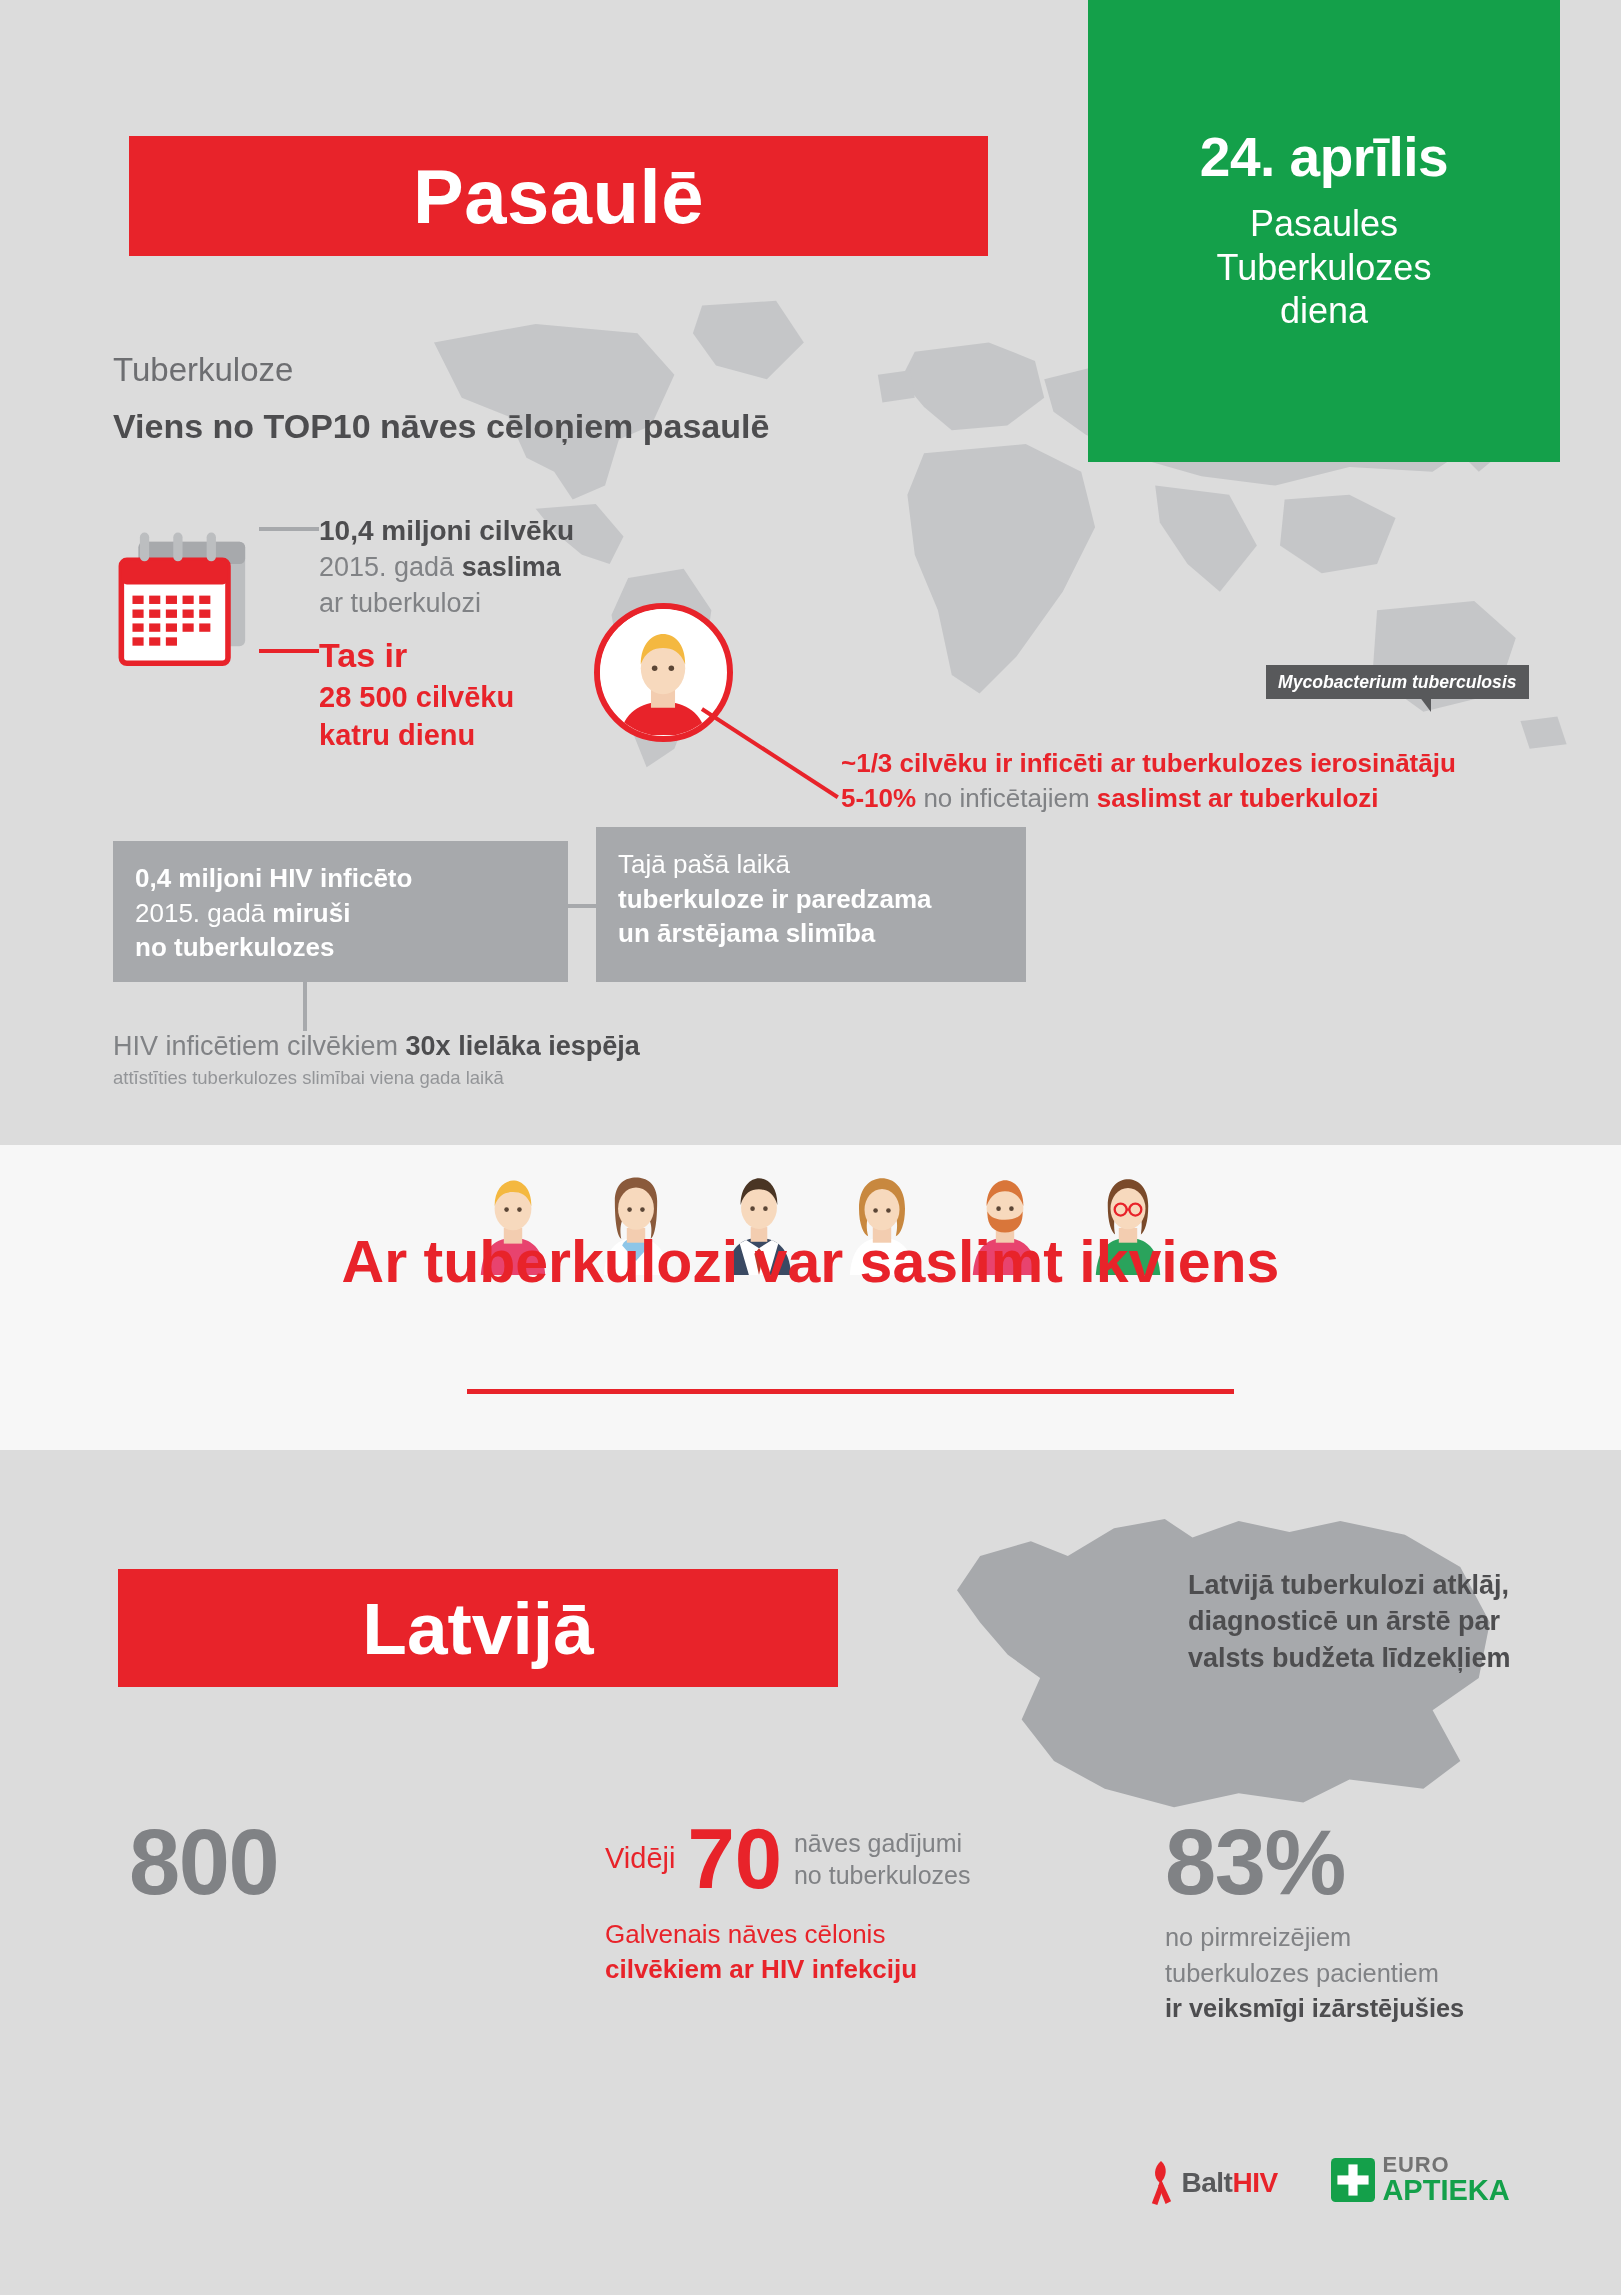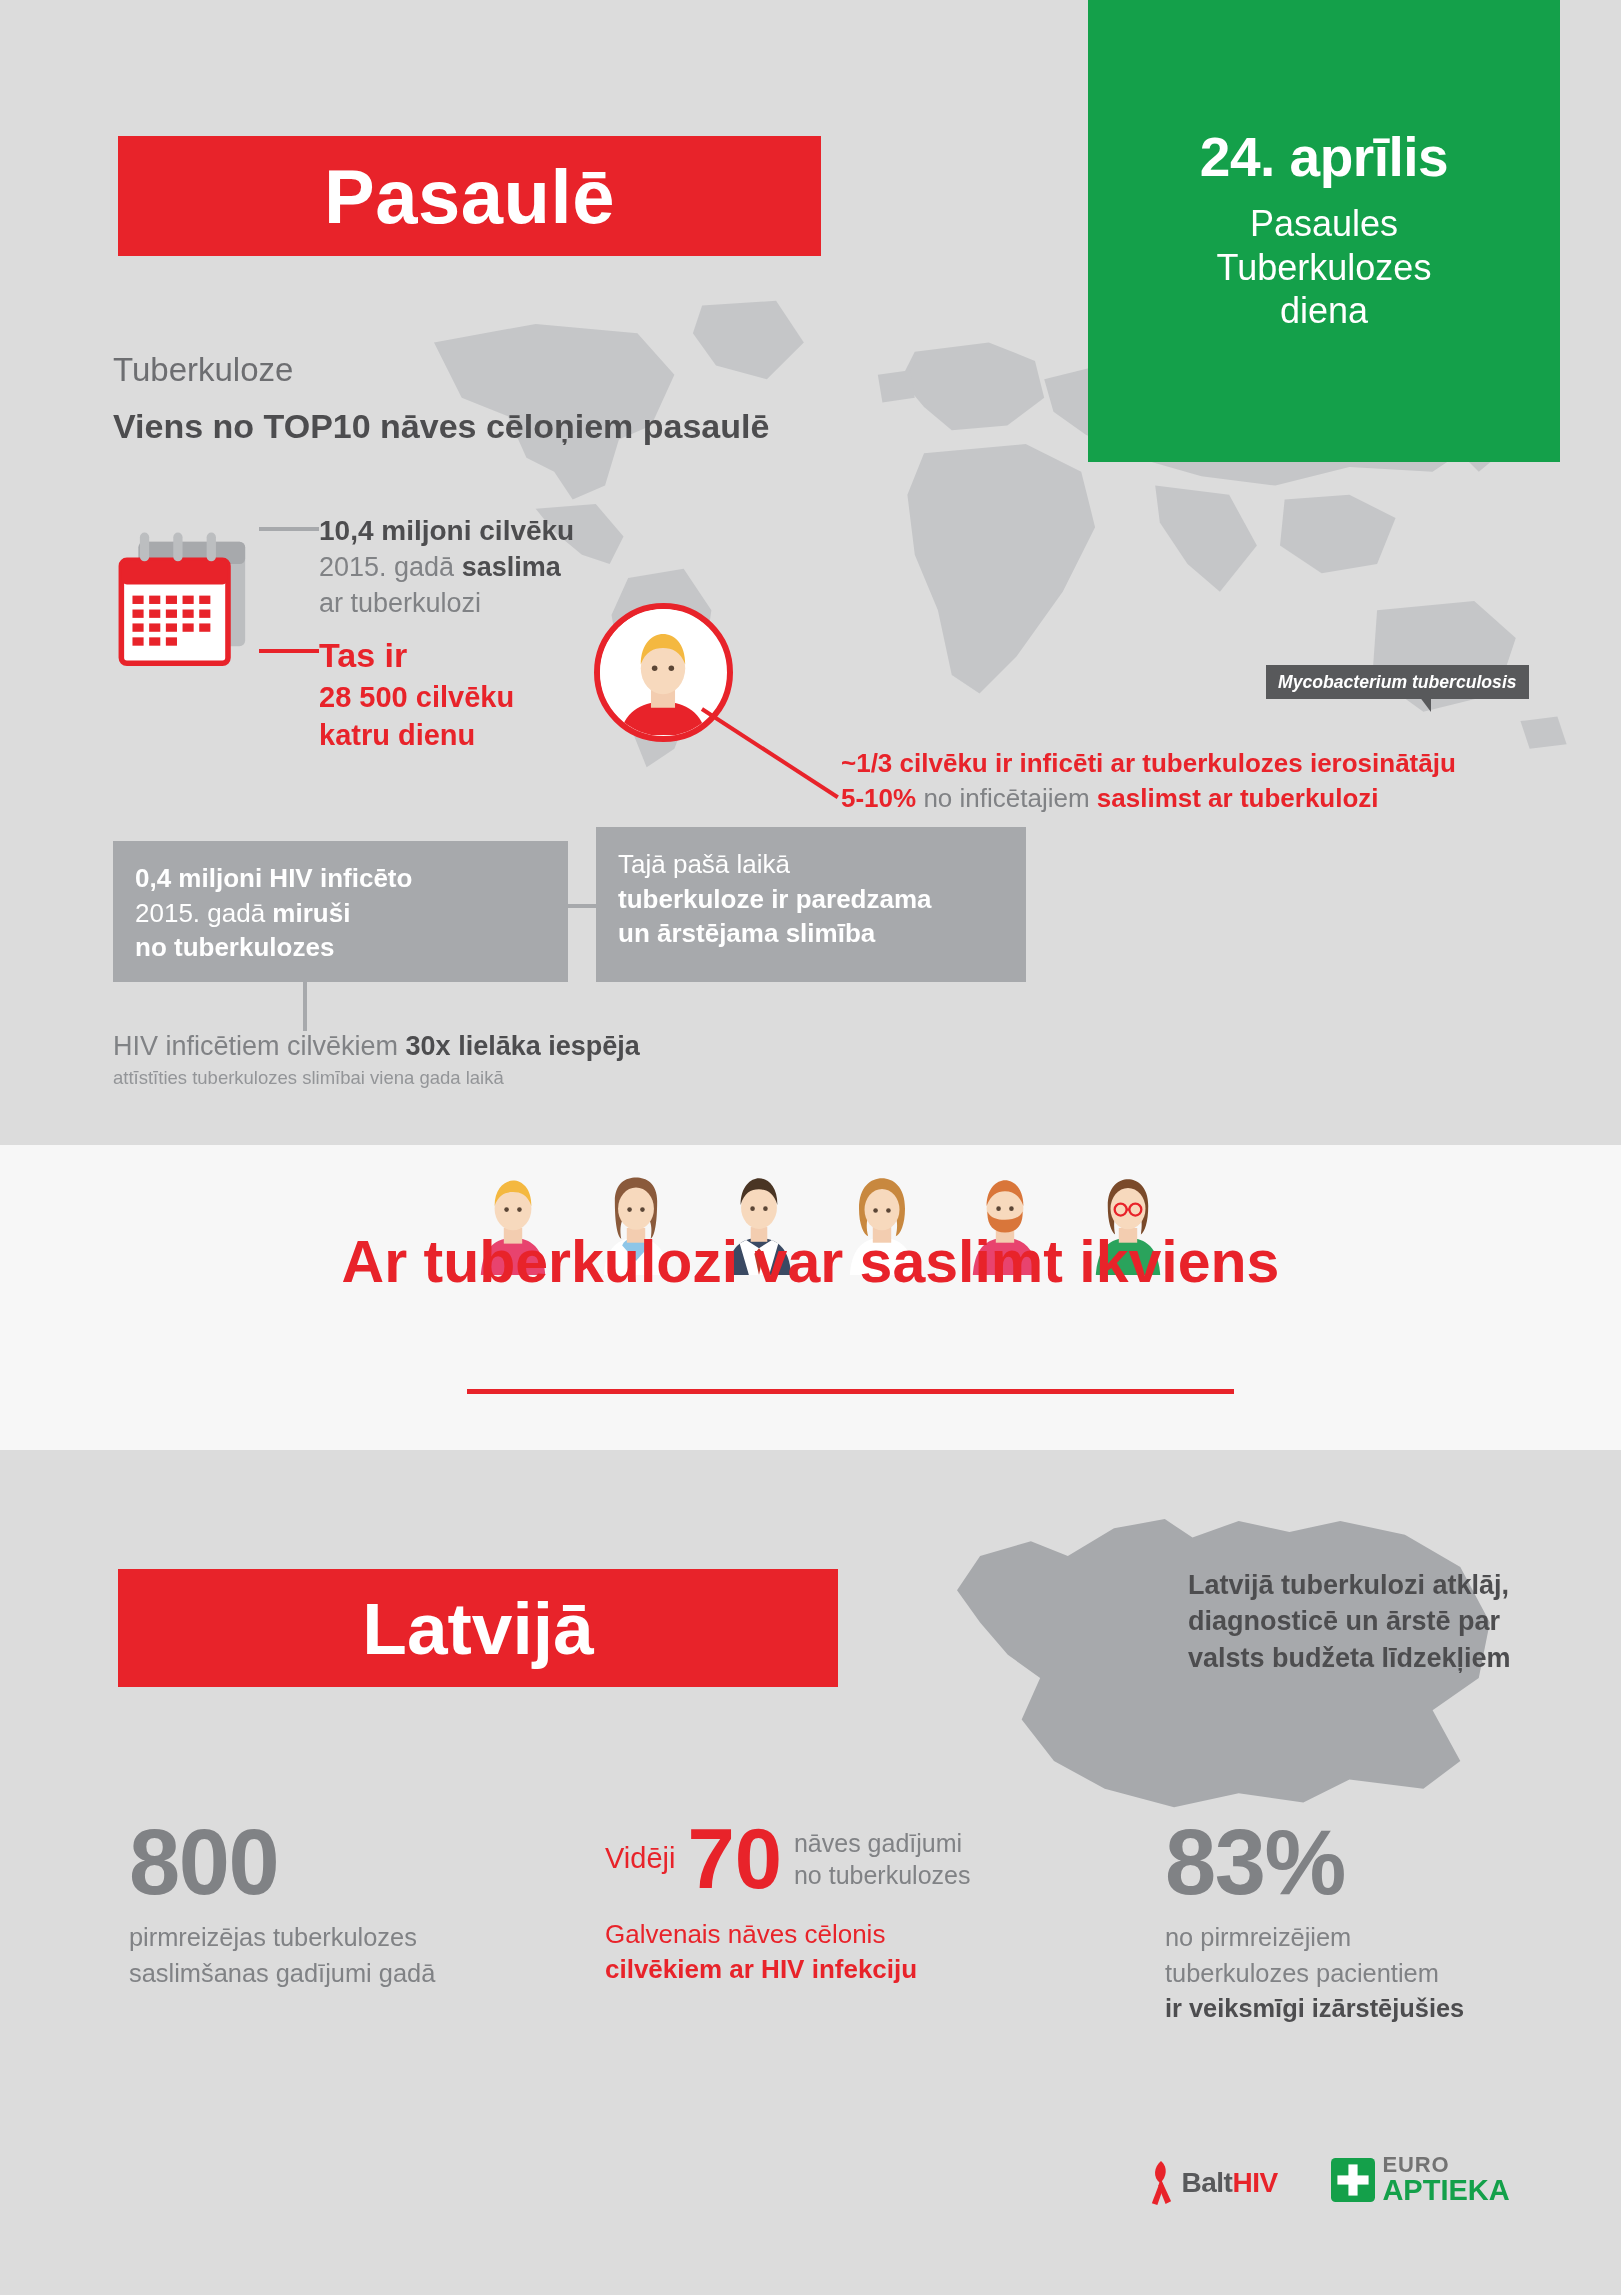--- a/index.html
+++ b/index.html
@@ -73,22 +73,22 @@
   
   .banner {
     position: absolute;
     background: #e8232a;
     color: #ffffff;
     display: flex;
     align-items: center;
     justify-content: center;
   }
   .banner-world {
-    left: 118px; top: 136px;
-    width: 703px; height: 120px;
+    left: 129px; top: 136px;
+    width: 859px; height: 120px;
   }
   .banner-world .banner-text {
     font-size: 76px;
     font-weight: bold;
     letter-spacing: 0.5px;
   }
   .banner-latvia {
     left: 118px; top: 1569px;
     width: 720px; height: 118px;
   }
@@ -626,24 +626,20 @@
 </svg>
 
 <div class="latvia-note">Latvijā tuberkulozi atklāj, diagnosticē un ārstē par valsts budžeta līdzekļiem</div>
 
 <div class="banner banner-latvia">
   <span class="banner-text">Latvijā</span>
 </div>
 
 <div class="stat-col col1">
   <div class="big-num">800</div>
-  <div class="col-desc">
-    <div>pirmreizējas tuberkulozes</div>
-    <div>saslimšanas gadījumi gadā</div>
-  </div>
 </div>
 
 <div class="stat-col col2">
   <div class="c2-row">
     <span class="c2-vid">Vidēji</span>
     <span class="big-num-red">70</span>
     <span class="c2-right">
       <span style="display:block">nāves gadījumi</span>
       <span style="display:block">no tuberkulozes</span>
     </span>

